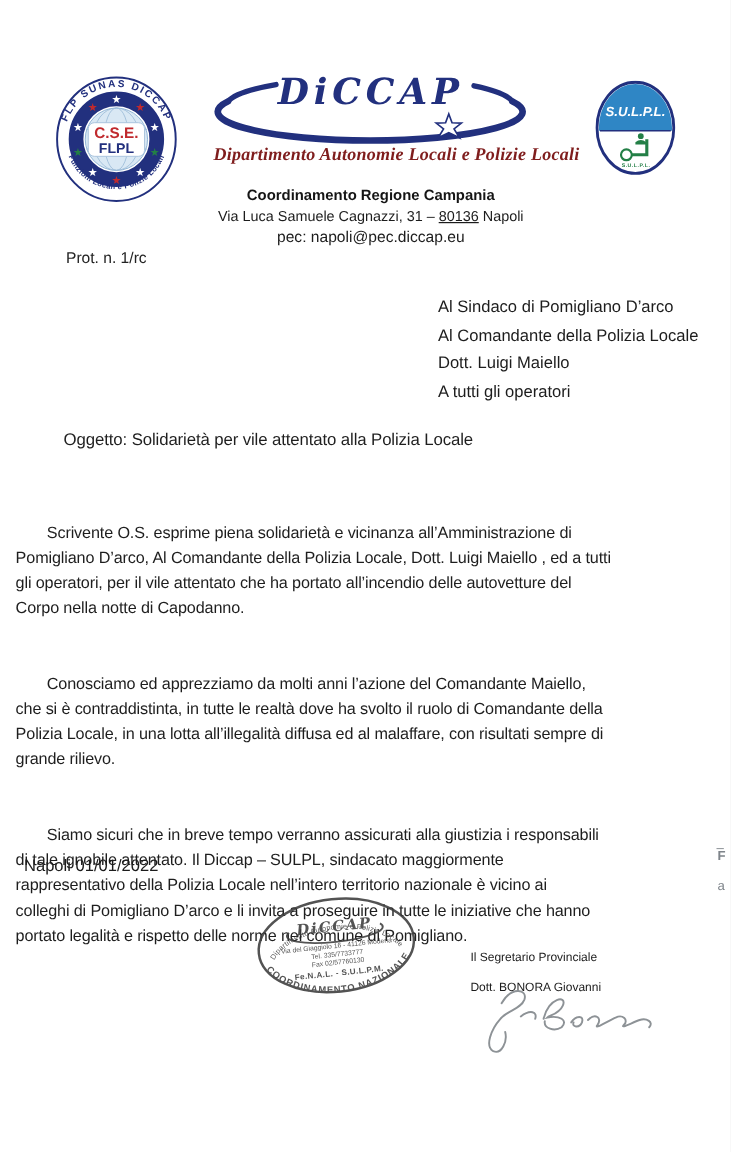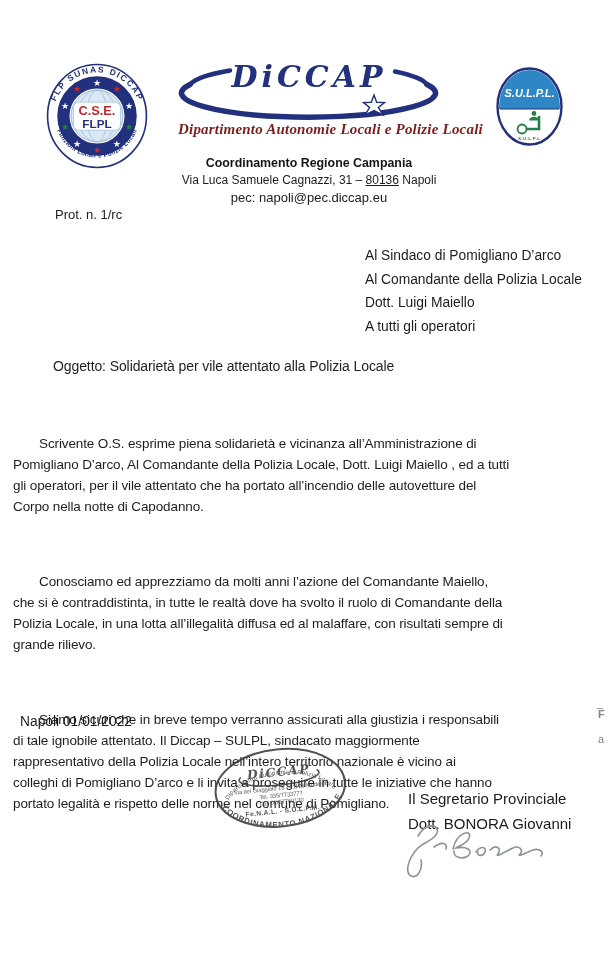--- a/index.html
+++ b/index.html
@@ -23,28 +23,28 @@
   .lh-pec   { font-size:13px; margin-top:3px; color:#1c1c1c; }
   
   .prot { position:absolute; left:55px; top:207px; font-size:13px; color:#222; }
   .recipients { position:absolute; right:27px; top:244px; text-align:left;
                 font-size:13.8px; line-height:23.5px; color:#1d1d1d; }
   .subject { position:absolute; left:53px; top:358px; font-size:14px; letter-spacing:-0.1px; }
   .bodytext { position:absolute; left:13px; top:391px; width:580px;
               font-size:13.5px; letter-spacing:-0.12px; line-height:21px;
               white-space:pre; color:#1e1e1e; }
   .bodytext p { white-space:pre; text-indent:26px; }
-  .bodytext p + p { margin-top:12px; }
+  .bodytext p + p { }
   .placedate { position:absolute; left:20px; top:714px; font-size:13.8px; color:#1c1c1c; }
   
   .stamp { position:absolute; left:212px; top:745px; width:138px; height:100px;
            transform:rotate(-6deg); opacity:0.88; }
   
-  .sig-block { position:absolute; left:392px; top:786px; font-size:15px;
-               line-height:25px; color:#1b1b1b;margin-left:16px; }
+  .sig-block { position:absolute; left:392px; top:786px; font-size:10px;
+               line-height:25px; color:#1b1b1b; }
   .sig-draw  { position:absolute; left:396px; top:820px; width:156px; height:60px; }
   
   .edge-frag { position:absolute; color:#7e848a; font-size:11px; }
   .ef1 { left:597px; top:701px; }
   .ef2 { left:598px; top:708px; font-weight:bold; }
   .ef3 { left:598px; top:733px; }
 </style>
 </head>
 <body>
 

